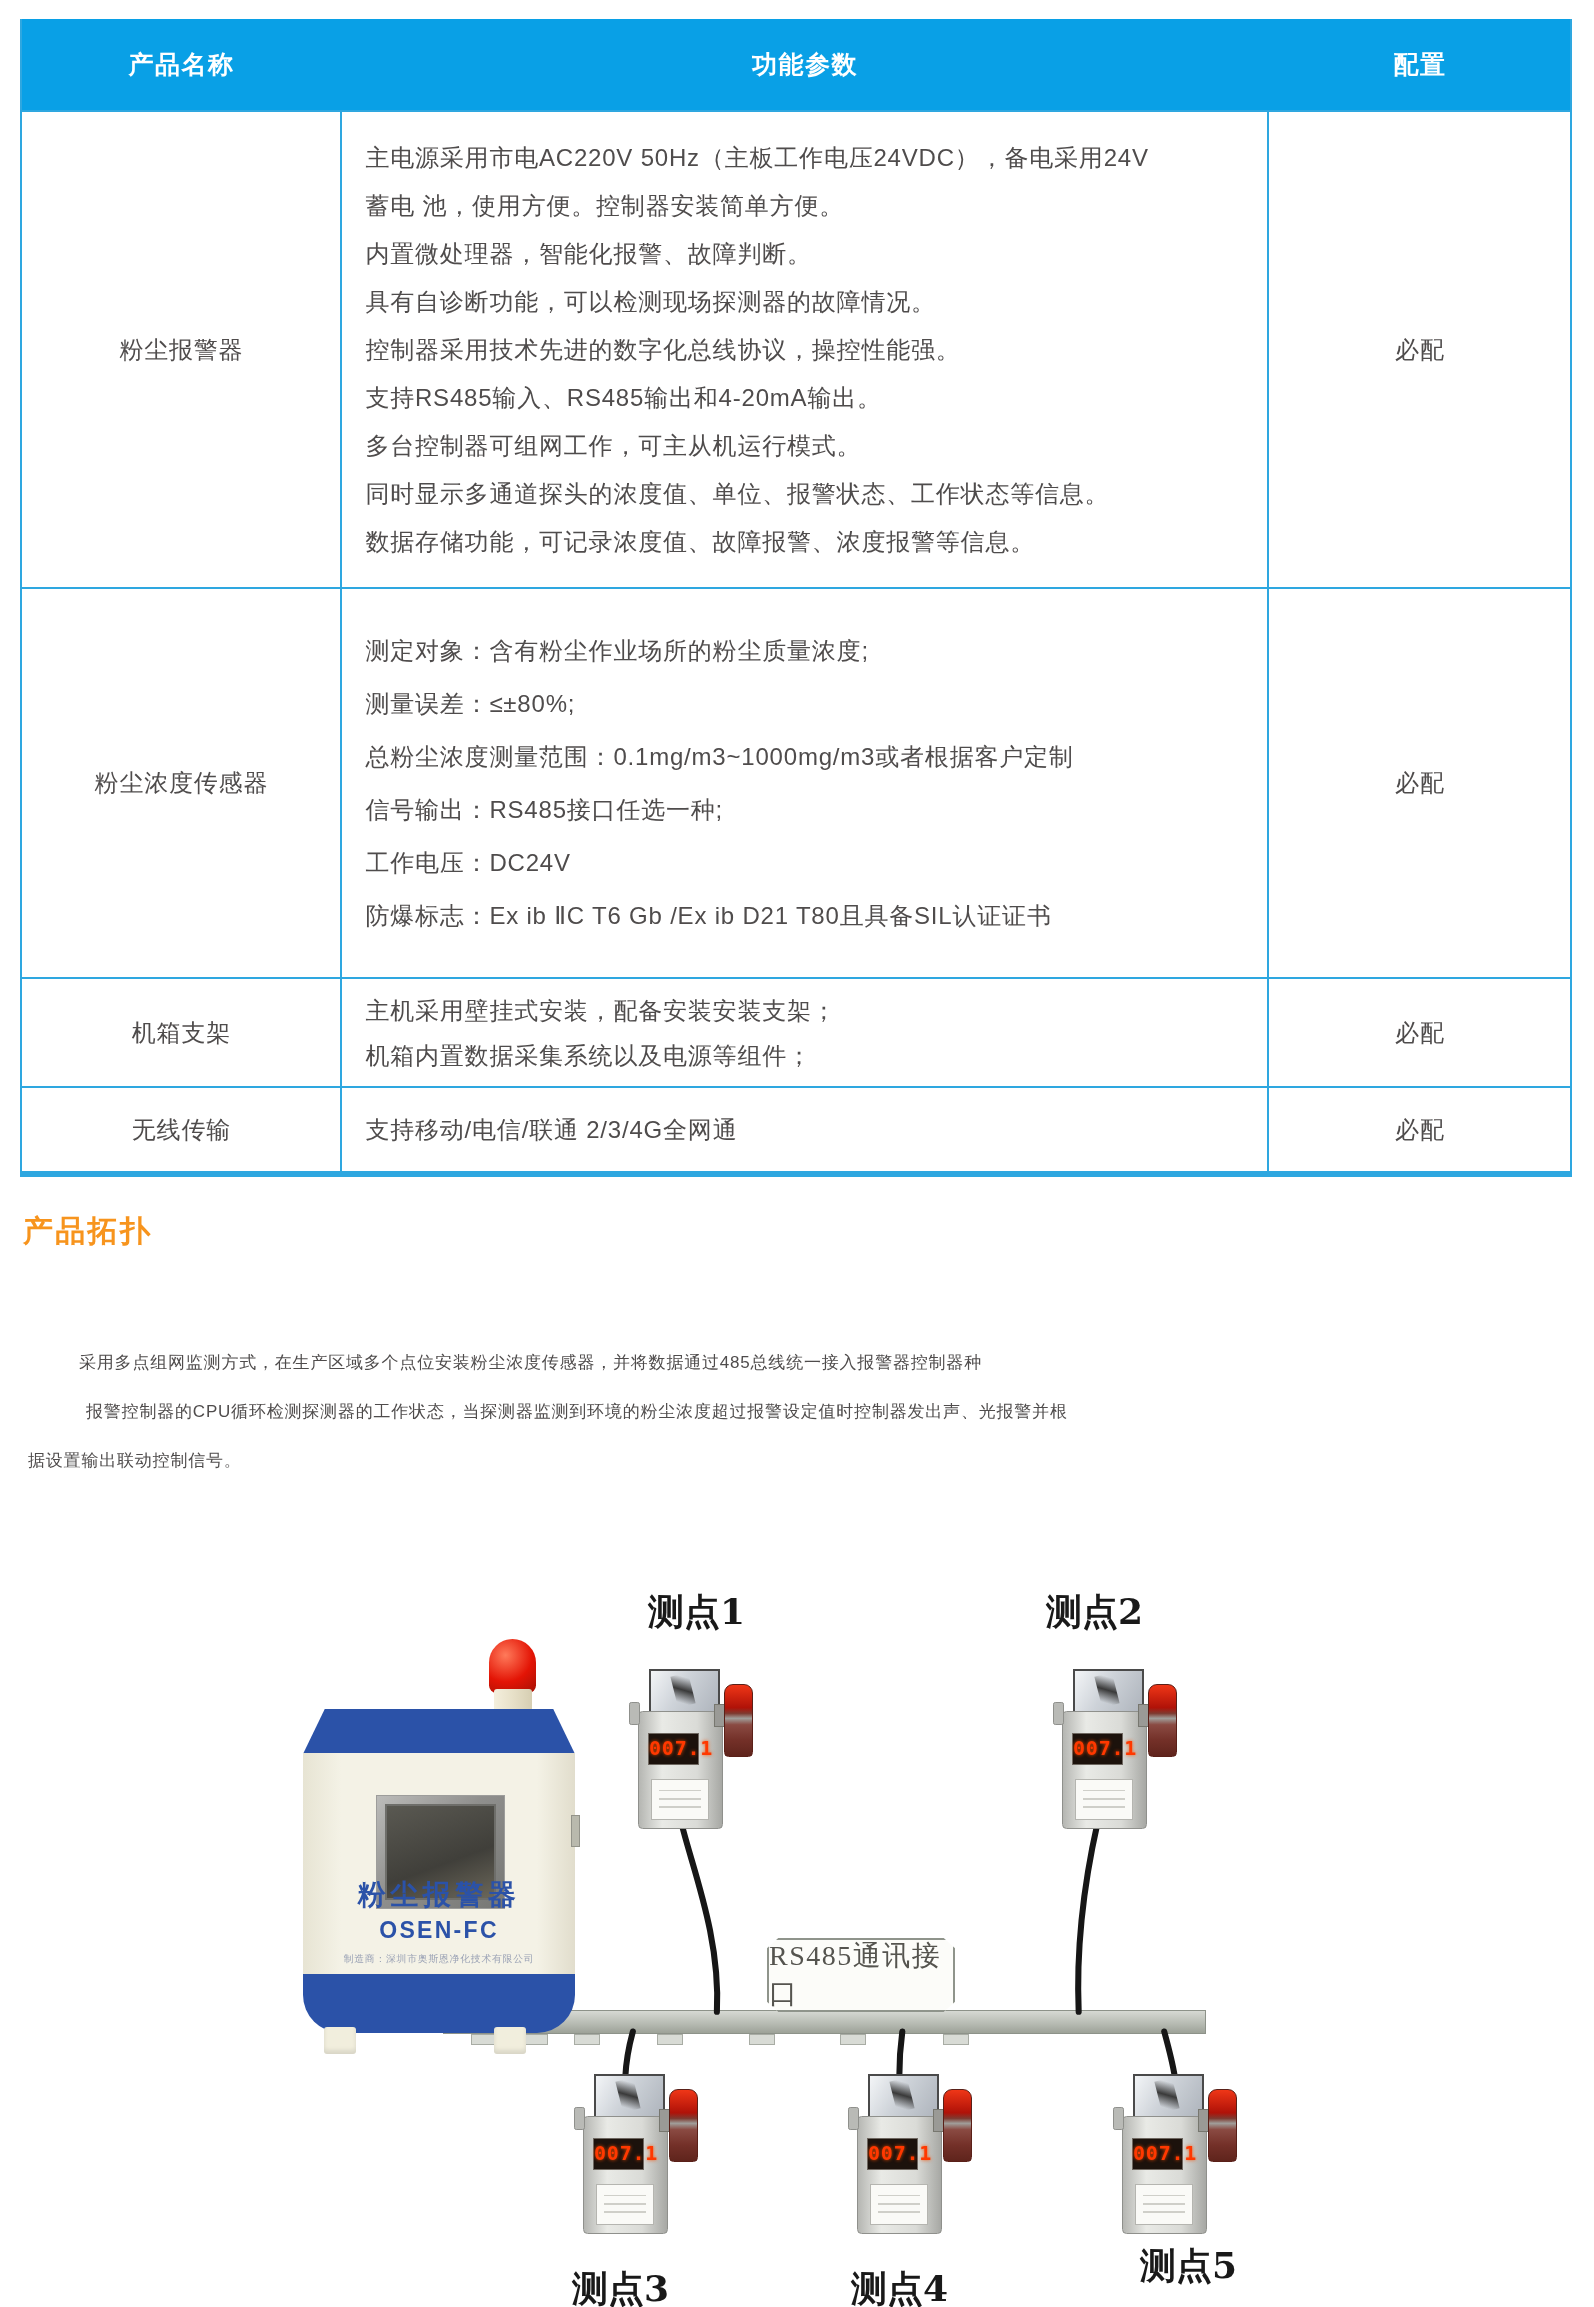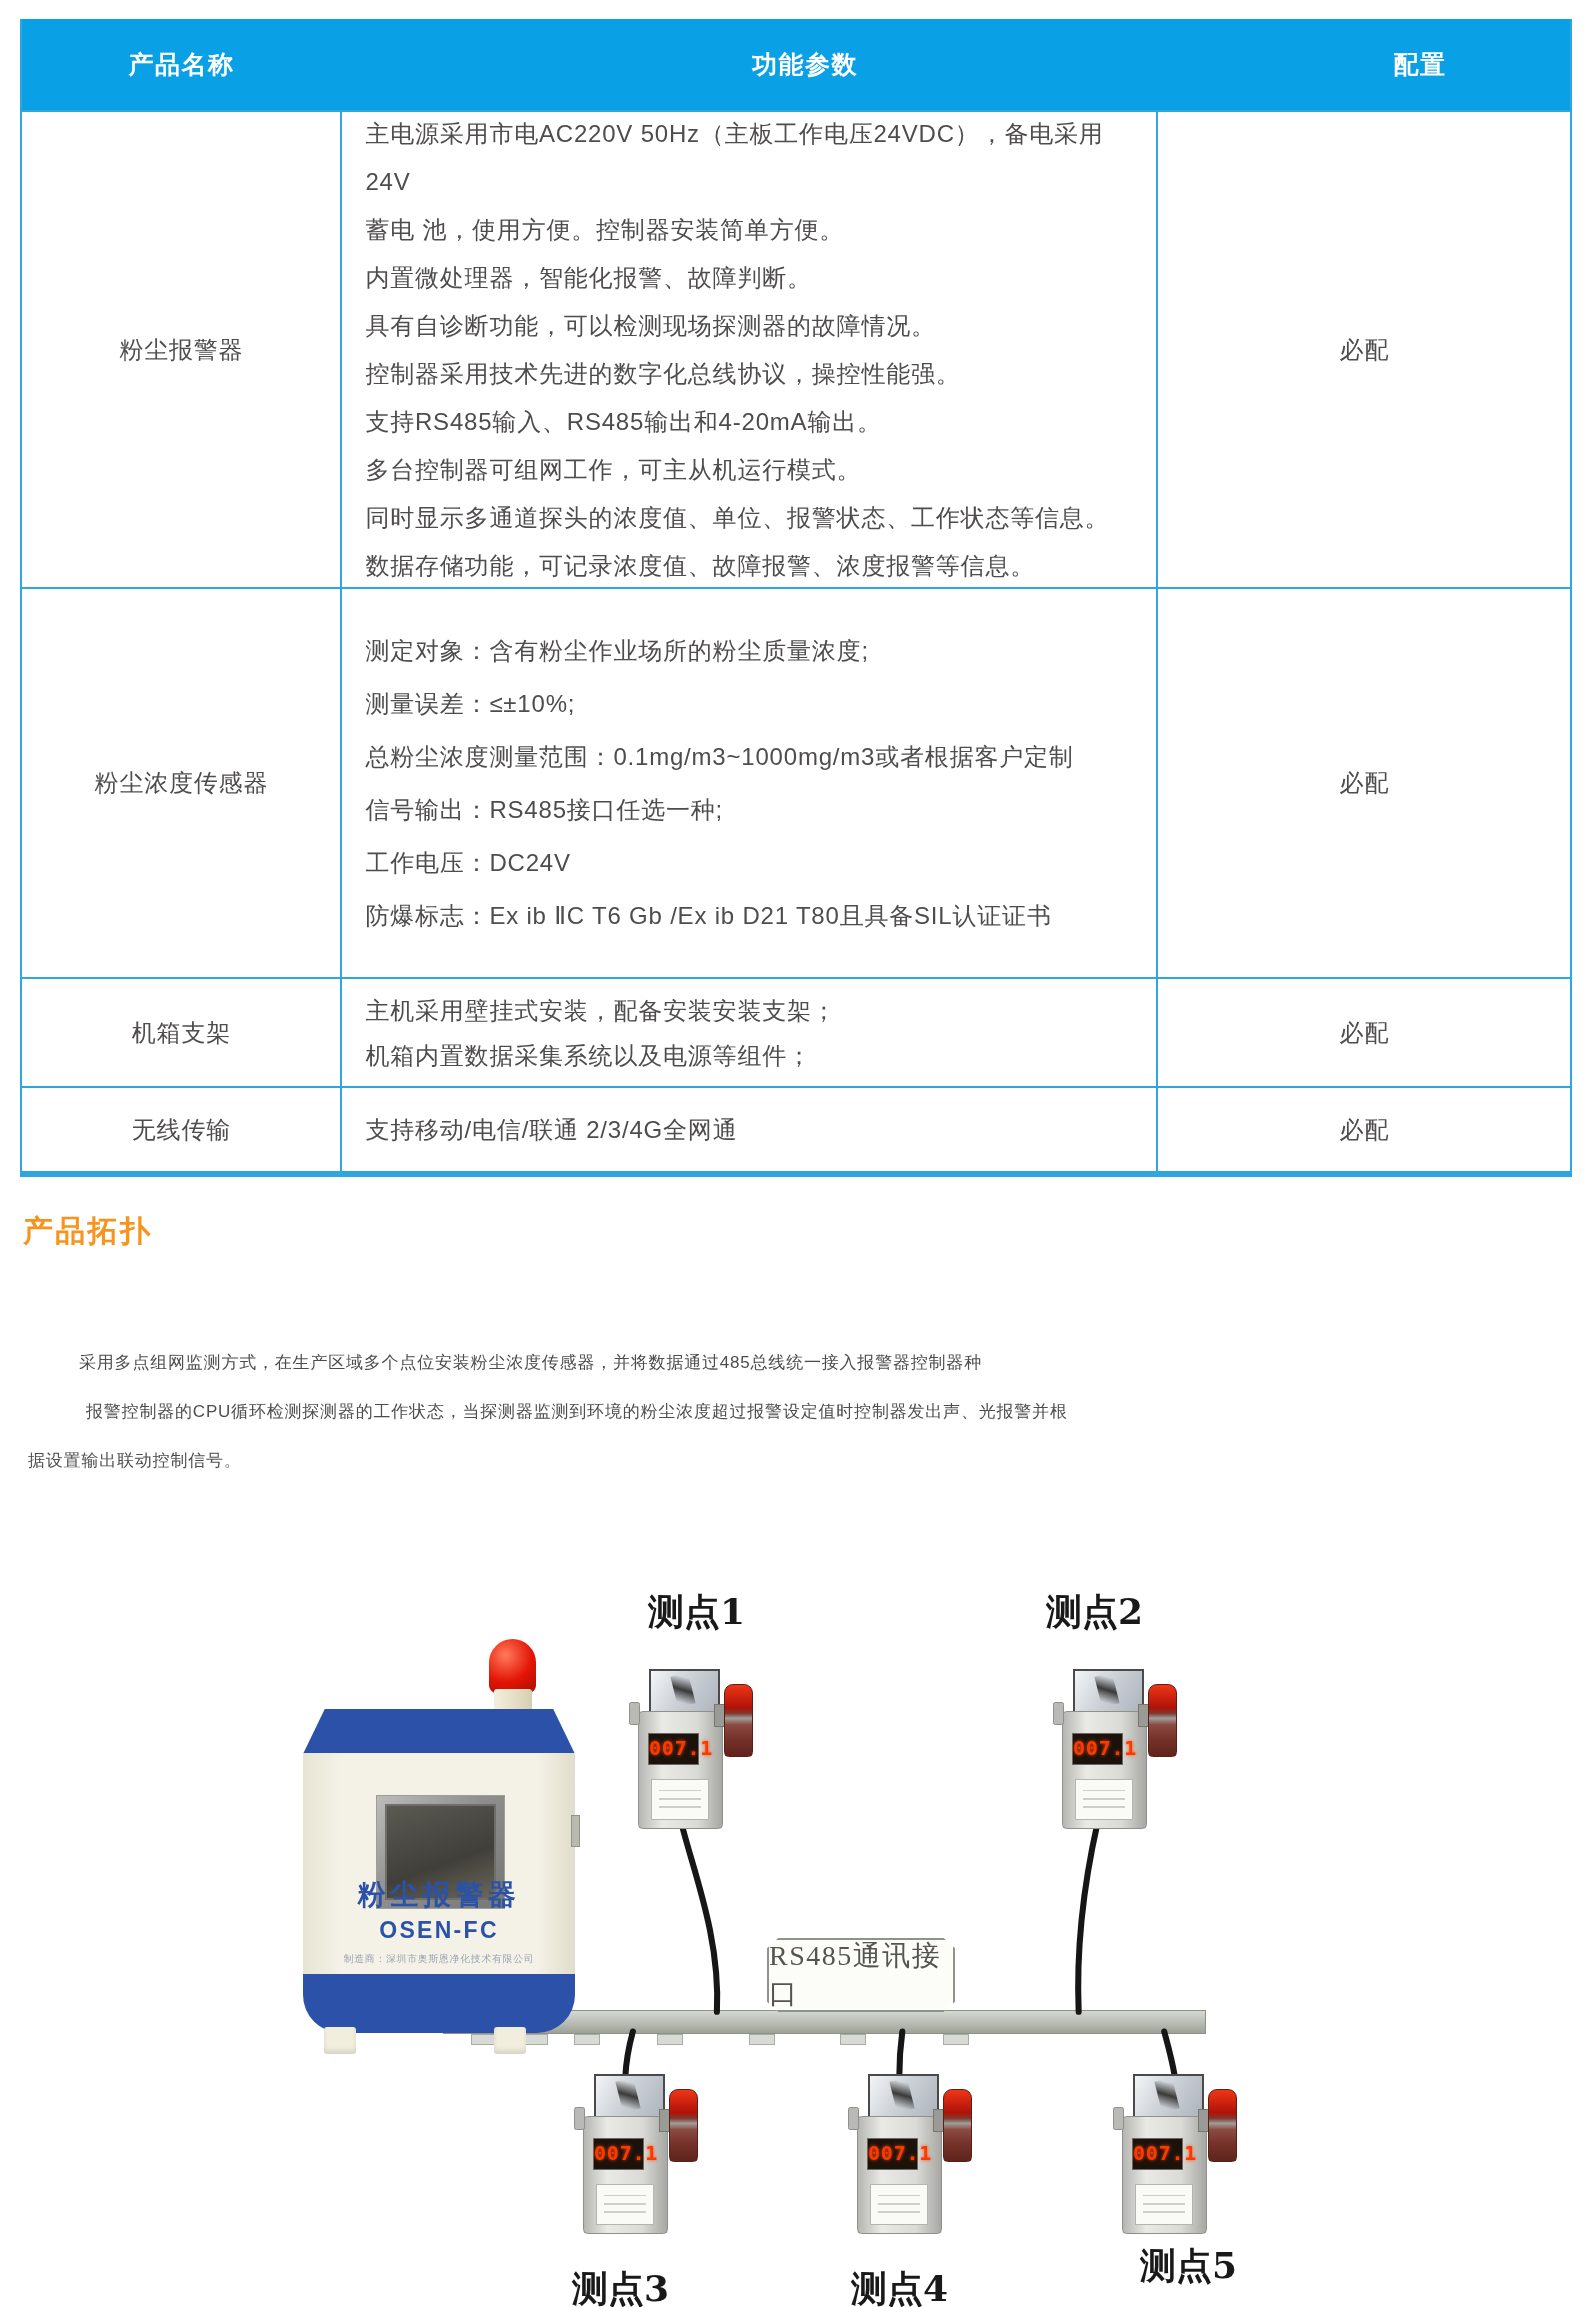--- a/index.html
+++ b/index.html
@@ -25,21 +25,21 @@
   }
   .thead{display:flex;height:91px;background:var(--hdr);color:#fff;
     font-weight:bold;font-size:25px;letter-spacing:1.5px;align-items:center;}
   .th{text-align:center;}
   .th.c1{width:318px;}
   .th.c2{width:929px;}
   .th.c3{flex:1;}
   .trow{display:flex;border-top:2.3px solid var(--bb);background:#fff;}
   .td{color:var(--tx);font-size:24px;letter-spacing:0.8px;}
   .td.c1{width:318px;display:flex;align-items:center;justify-content:center;text-align:center;}
-  .td.c2{width:818px;border-left:2.3px solid var(--bb);border-right:2.3px solid var(--bb);
+  .td.c2{width:929px;border-left:2.3px solid var(--bb);border-right:2.3px solid var(--bb);
     padding:0 10.6px 0 23px;display:flex;flex-direction:column;justify-content:center;}
   .td.c3{flex:1;display:flex;align-items:center;justify-content:center;}
   .r1{height:477px;}  .r1 .pline{line-height:48px;}
   .r2{height:390px;}  .r2 .pline{line-height:53px;}
   .r3{height:109px;}  .r3 .pline{line-height:45px;}
   .r4{height:85px;}  .r4 .pline{line-height:38px;}
 
   
   .sec-h{position:absolute;left:23px;top:1211px;font-size:30px;font-weight:bold;
     color:var(--orange);letter-spacing:2.3px;}
@@ -161,21 +161,21 @@
         <div class="pline">同时显示多通道探头的浓度值、单位、报警状态、工作状态等信息。</div>
         <div class="pline">数据存储功能，可记录浓度值、故障报警、浓度报警等信息。</div>
       </div>
       <div class="td c3">必配</div>
     </div>
 
     <div class="trow r2">
       <div class="td c1">粉尘浓度传感器</div>
       <div class="td c2">
         <div class="pline">测定对象：含有粉尘作业场所的粉尘质量浓度;</div>
-        <div class="pline">测量误差：≤±10%;</div>
+        <div class="pline">测量误差：≤±80%;</div>
         <div class="pline">总粉尘浓度测量范围：0.1mg/m3~1000mg/m3或者根据客户定制</div>
         <div class="pline">信号输出：RS485接口任选一种;</div>
         <div class="pline">工作电压：DC24V</div>
         <div class="pline">防爆标志：Ex ib ⅡC T6 Gb /Ex ib D21 T80且具备SIL认证证书</div>
       </div>
       <div class="td c3">必配</div>
     </div>
 
     <div class="trow r3">
       <div class="td c1">机箱支架</div>

